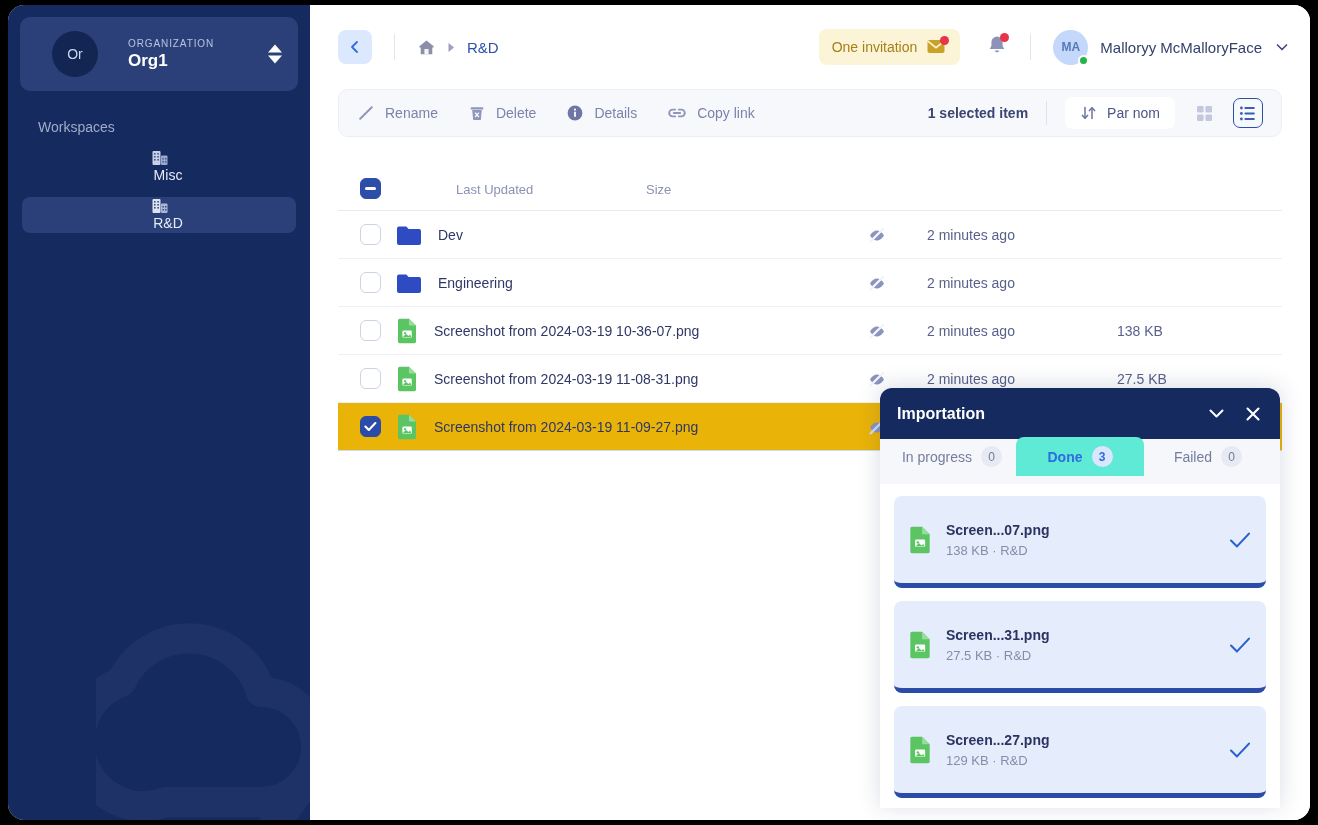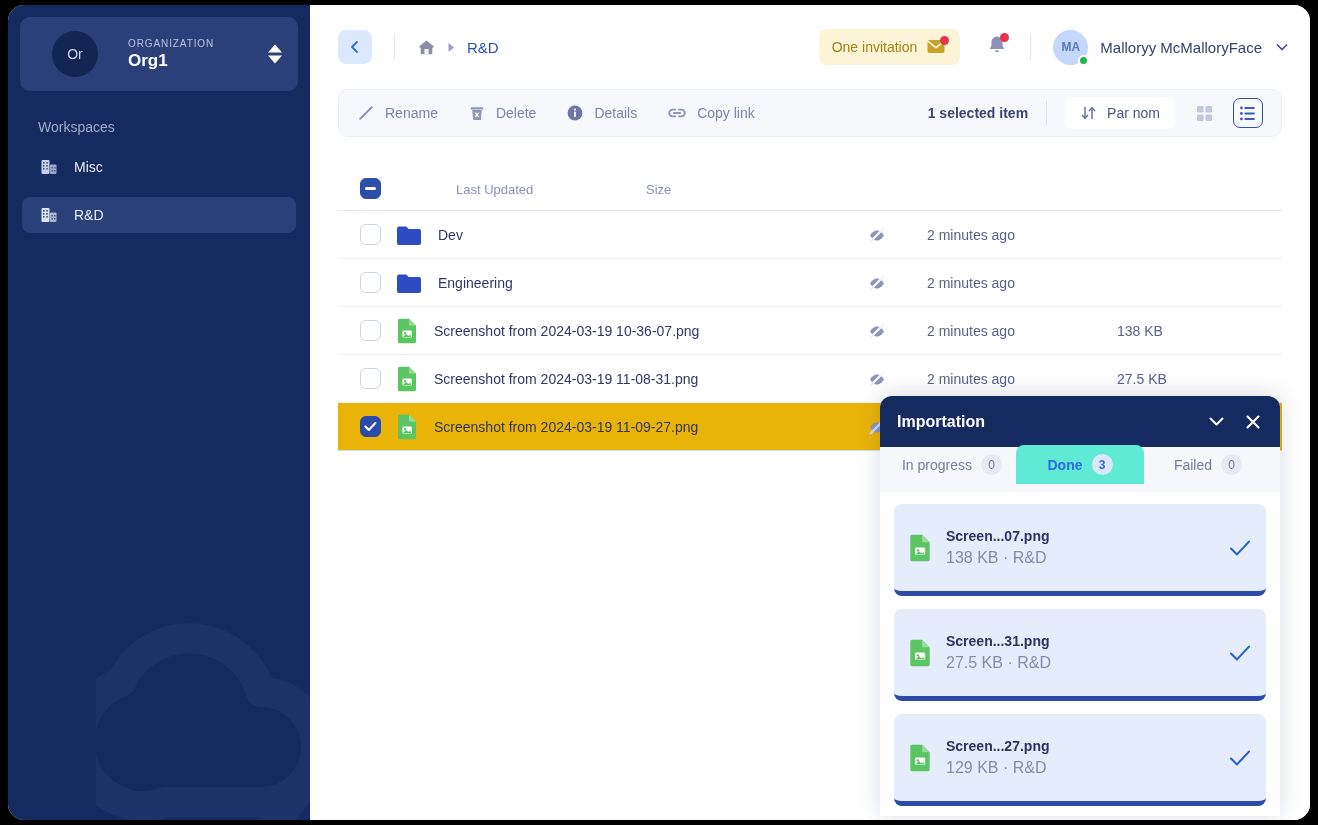--- a/index.html
+++ b/index.html
@@ -81,20 +81,21 @@
   .ws-item {
     margin: 0 14px;
     height: 36px;
     display: flex; align-items: center;
     padding: 0 0 0 18px;
     border-radius: 8px;
     color: #e6ebf6;
     font-size: 14px;
     cursor: pointer;
     position: relative;
+    flex-direction: column;
   }
   .ws-item + .ws-item { margin-top: 12px; }
   .ws-item.active { background: #2b4079; }
   .ws-icon { width: 18px; height: 18px; margin-right: 16px; flex: 0 0 18px; display:block; }
 
   
   #main {
     position: relative;
     flex: 1 1 auto;
     background: #fff;
@@ -212,21 +213,21 @@
   }
   .cbox.indet {
     background: #2c4ea9; border-color: #2c4ea9;
     display: flex; align-items: center; justify-content: center;
   }
   .indet-bar { width: 11px; height: 2.4px; background: #fff; border-radius: 2px; }
 
   
   #import-panel {
     position: absolute;
-    right: 30px; bottom: 4px;
+    right: 30px; bottom: 12px;
     width: 400px; height: 420px;
     background: #fff;
     border-radius: 12px 12px 0 0;
     box-shadow: 0 -2px 22px rgba(25,40,90,.17);
     overflow: hidden;
     display: flex; flex-direction: column;
   }
   .ip-head {
     height: 52px; background: #152a5e;
     display: flex; align-items: center;
@@ -262,21 +263,21 @@
     background: #e5edfc;
     border-radius: 8px;
     display: flex; align-items: center;
     padding: 16px 14px;
     margin-bottom: 13px;
     border-bottom: 5px solid #2a4ca8;
     cursor: pointer;
   }
   .ip-card-txt { flex: 1 1 auto; margin-left: 14px; min-width: 0; }
   .ip-fname { font-size: 14px; font-weight: bold; color: #2b3360; margin-bottom: 5px; }
-  .ip-fmeta { font-size: 16px; color: #858ca9; }
+  .ip-fmeta { font-size: 13px; color: #858ca9; }
 </style>
 </head>
 <body>
 
 <div id="app-window">
 
   <aside id="sidebar">
 
     <svg class="cloud-mark" viewBox="0 0 300 260">
       <g fill="none" stroke="#1e3268" stroke-width="30" stroke-linecap="round" stroke-linejoin="round">

